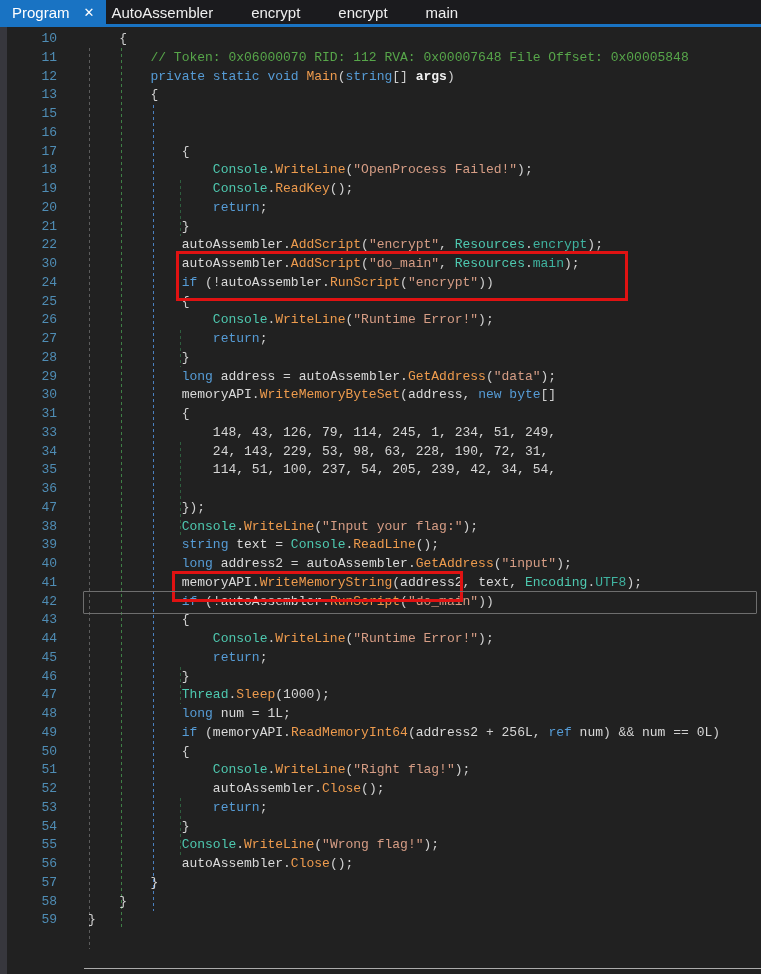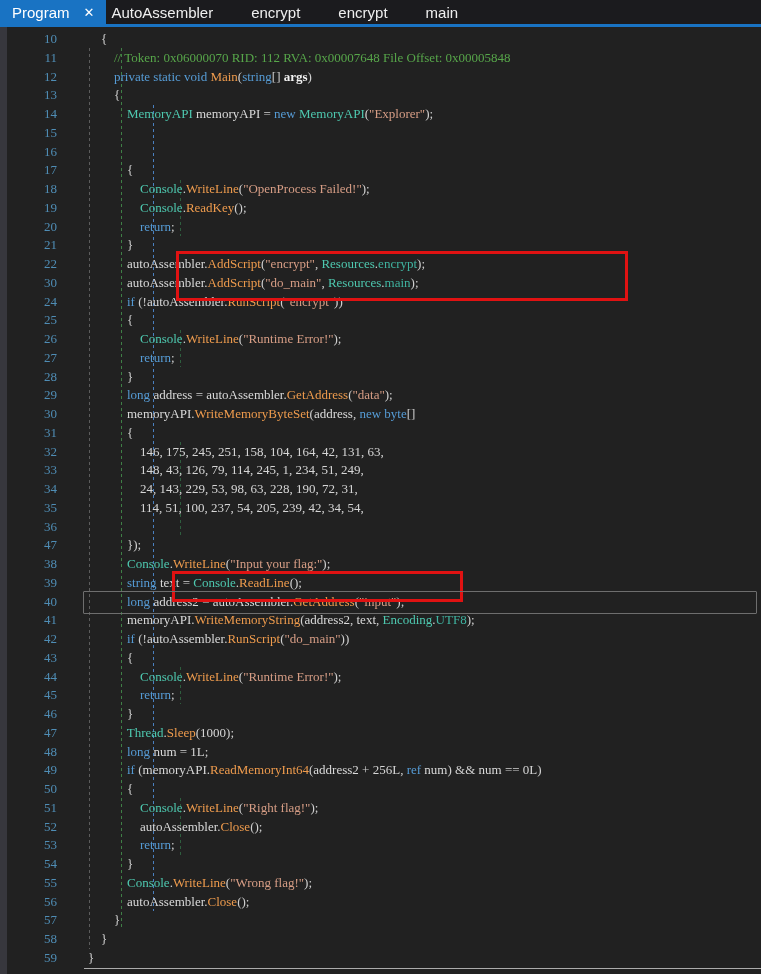--- a/index.html
+++ b/index.html
@@ -12,21 +12,21 @@
   .tab{display:flex;align-items:center;padding:0 19px;color:var(--tabText,#efefef);
        font-size:15px;white-space:nowrap;cursor:default;}
   .tab.active{background:var(--activeTab,#1973c3);color:#fff;padding:0 12px;}
   .tab.active .close{margin-left:14px;font-size:13px;line-height:13px;}
   .tab:nth-child(2){padding-left:5px;}
   
   #editor{position:absolute;top:27px;left:0;right:0;bottom:0;background:var(--editorBg,#212121);}
   #edgestrip{position:absolute;left:0;top:0;bottom:0;width:7px;background:#37373d;}
   #code{position:relative;padding-top:3px;}
   .row{display:flex;height:18.75px;line-height:18.75px;
-       font-family:Liberation Serif, serif;font-size:13px;}
+       font-family:Liberation Mono, monospace;font-size:13px;}
   .ln{flex:none;width:57px;text-align:right;color:var(--lineNumber,#4f8db5);}
   .cl{white-space:pre;padding-left:31px;}
   
   .kw{color:var(--keyword)} .ty{color:var(--type)} .me{color:var(--method)}
   .st{color:var(--string)} .cm{color:var(--comment)} .nu{color:var(--number)}
   .pu{color:var(--punct)}  .pl{color:var(--local)}  .fl{color:var(--field)}
   .pr{color:var(--sprop)}  .pa{color:var(--param);font-weight:bold}
   
   .guide{position:absolute;width:1px;
          background:repeating-linear-gradient(180deg,var(--g) 0 3px,transparent 3px 6px);}
@@ -92,24 +92,20 @@
         </div>
         <div class="row">
           <span class="ln">12</span>
           <span class="cl">        <span class="kw">private static void </span><span class="me">Main</span><span class="pu">(</span><span class="kw">string</span><span class="pu">[] </span><span class="pa">args</span><span class="pu">)</span></span>
         </div>
         <div class="row">
           <span class="ln">13</span>
           <span class="cl">        <span class="pu">{</span></span>
         </div>
         <div class="row">
-          <span class="ln">14</span>
-          <span class="cl">            <span class="ty">MemoryAPI</span><span class="pl"> memoryAPI </span><span class="pu">= </span><span class="kw">new </span><span class="ty">MemoryAPI</span><span class="pu">(</span><span class="st">"Explorer"</span><span class="pu">);</span></span>
-        </div>
-        <div class="row">
           <span class="ln">15</span>
         </div>
         <div class="row">
           <span class="ln">16</span>
         </div>
         <div class="row">
           <span class="ln">17</span>
           <span class="cl">            <span class="pu">{</span></span>
         </div>
         <div class="row">
@@ -160,24 +156,20 @@
           <span class="ln">29</span>
           <span class="cl">            <span class="kw">long</span><span class="pl"> address </span><span class="pu">= </span><span class="pl">autoAssembler</span><span class="pu">.</span><span class="me">GetAddress</span><span class="pu">(</span><span class="st">"data"</span><span class="pu">);</span></span>
         </div>
         <div class="row">
           <span class="ln">30</span>
           <span class="cl">            <span class="pl">memoryAPI</span><span class="pu">.</span><span class="me">WriteMemoryByteSet</span><span class="pu">(</span><span class="pl">address</span><span class="pu">, </span><span class="kw">new byte</span><span class="pu">[]</span></span>
         </div>
         <div class="row">
           <span class="ln">31</span>
           <span class="cl">            <span class="pu">{</span></span>
-        </div>
-        <div class="row">
-          <span class="ln">32</span>
-          <span class="cl">                <span class="nu">146, 175, 245, 251, 158, 104, 164, 42, 131, 63,</span></span>
         </div>
         <div class="row">
           <span class="ln">33</span>
           <span class="cl">                <span class="nu">148, 43, 126, 79, 114, 245, 1, 234, 51, 249,</span></span>
         </div>
         <div class="row">
           <span class="ln">34</span>
           <span class="cl">                <span class="nu">24, 143, 229, 53, 98, 63, 228, 190, 72, 31,</span></span>
         </div>
         <div class="row">

